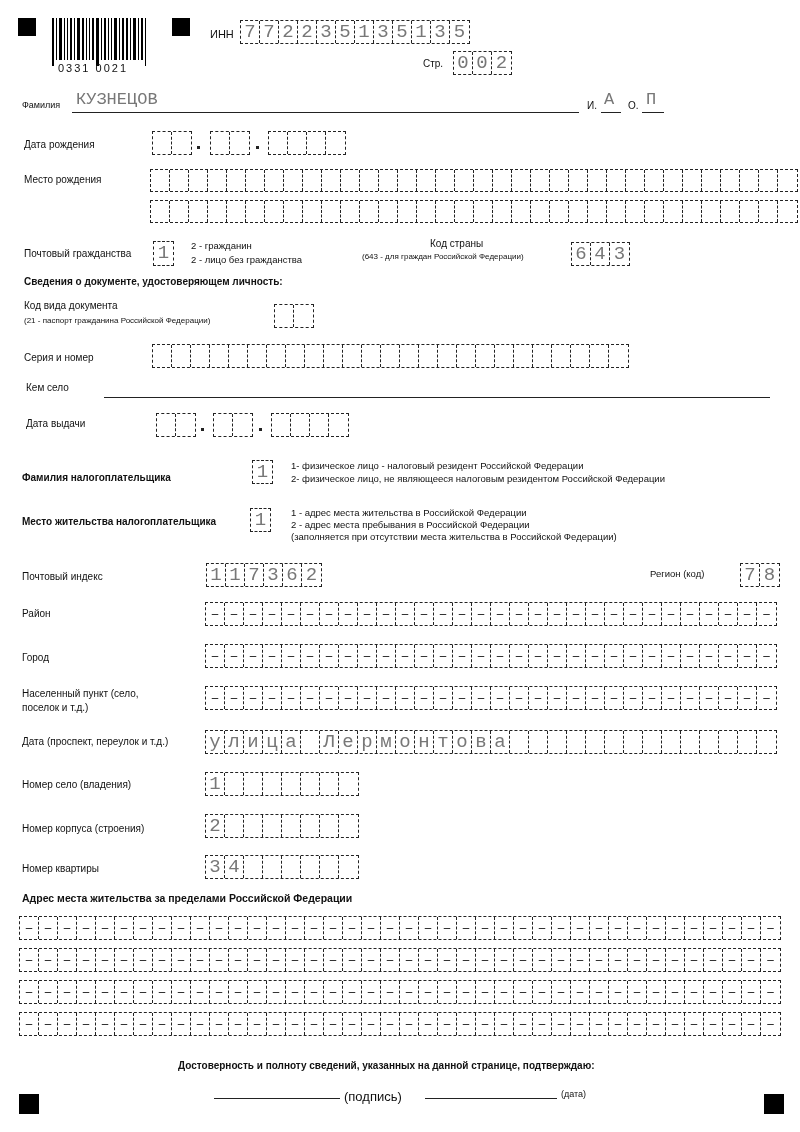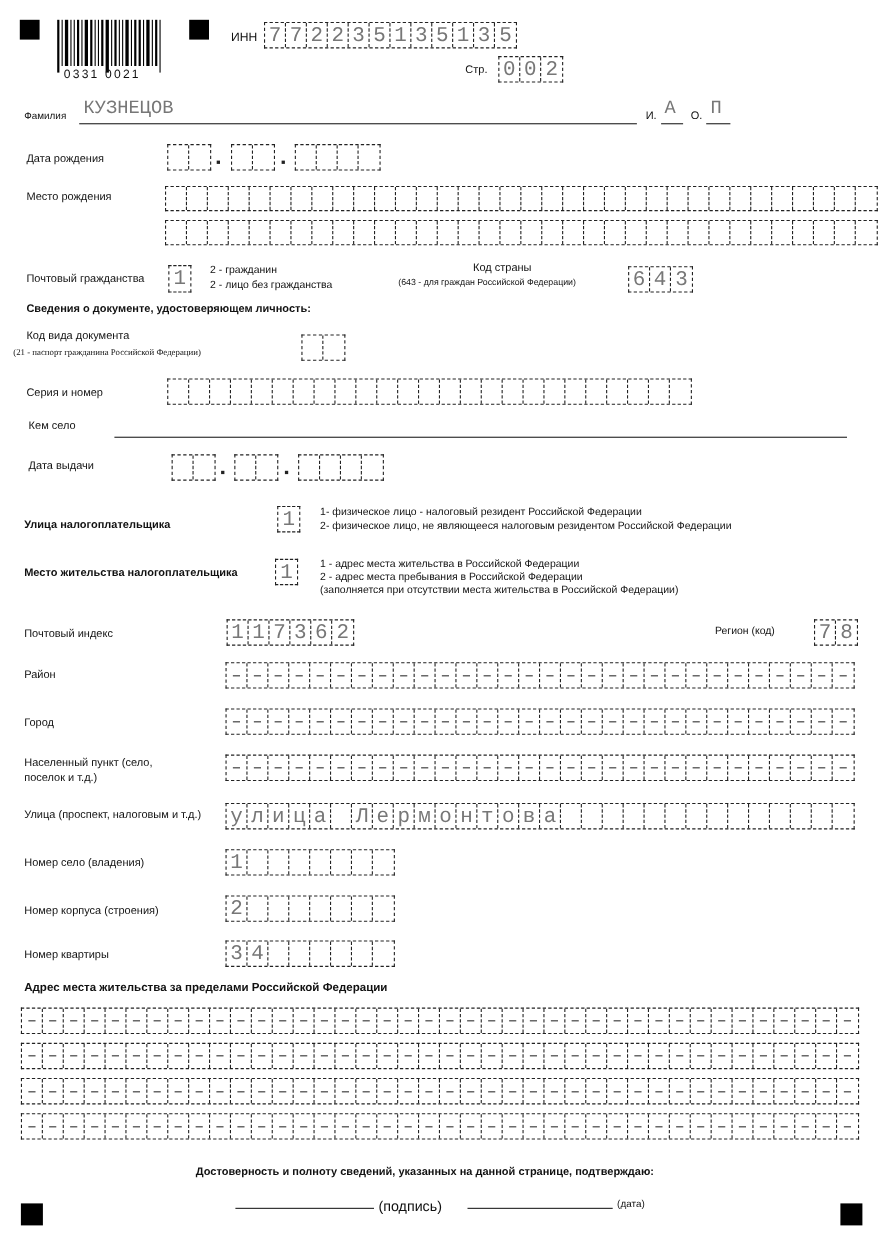--- a/index.html
+++ b/index.html
@@ -194,21 +194,21 @@
 <div class="lbl" style="left:430px;top:238px;font-size:10px;">Код страны</div>
 <div class="lbl small" style="left:362px;top:252px;">(643 - для граждан Российской Федерации)</div>
 <div class="cells" style="left:571px;top:242px;height:24px;">
     <div class="cell">6</div>
     <div class="cell">4</div>
     <div class="cell">3</div>
   </div>
 
 <div class="lbl b" style="left:24px;top:276px;">Сведения о документе, удостоверяющем личность:</div>
 <div class="lbl" style="left:24px;top:300px;">Код вида документа</div>
-<div class="lbl small" style="left:12px;top:316px;font-family:Liberation Serif, serif;">(21 - паспорт гражданина Российской Федерации)</div>
+<div class="lbl small" style="left:24px;top:316px;">(21 - паспорт гражданина Российской Федерации)</div>
 <div class="cells" style="left:274px;top:304px;height:24px;">
     <div class="cell"></div>
     <div class="cell"></div>
   </div>
 
 <div class="lbl" style="left:24px;top:352px;">Серия и номер</div>
 <div class="cells" style="left:152px;top:344px;height:24px;">
     <div class="cell"></div>
     <div class="cell"></div>
     <div class="cell"></div>
@@ -250,21 +250,21 @@
     <div class="cell"></div>
   </div>
 <div class="dot" style="left:259px;top:428px;"></div>
 <div class="cells" style="left:271px;top:413px;height:24px;">
     <div class="cell"></div>
     <div class="cell"></div>
     <div class="cell"></div>
     <div class="cell"></div>
   </div>
 
-<div class="lbl b" style="left:22px;top:472px;">Улица налогоплательщика</div>
+<div class="lbl b" style="left:22px;top:472px;">Фамилия налогоплательщика</div>
 <div class="cells" style="left:252px;top:460px;height:24px;">
     <div class="cell">1</div>
   </div>
 <div class="lbl" style="left:291px;top:460px;font-size:9.5px;">1- физическое лицо - налоговый резидент Российской Федерации</div>
 <div class="lbl" style="left:291px;top:473px;font-size:9.5px;">2- физическое лицо, не являющееся налоговым резидентом Российской Федерации</div>
 
 <div class="lbl b" style="left:22px;top:516px;">Место жительства налогоплательщика</div>
 <div class="cells" style="left:250px;top:508px;height:24px;">
     <div class="cell">1</div>
   </div>
@@ -383,21 +383,21 @@
     <div class="cell" style="color: rgb(51, 51, 51); font-size: 15px;">–</div>
     <div class="cell" style="color: rgb(51, 51, 51); font-size: 15px;">–</div>
     <div class="cell" style="color: rgb(51, 51, 51); font-size: 15px;">–</div>
     <div class="cell" style="color: rgb(51, 51, 51); font-size: 15px;">–</div>
     <div class="cell" style="color: rgb(51, 51, 51); font-size: 15px;">–</div>
     <div class="cell" style="color: rgb(51, 51, 51); font-size: 15px;">–</div>
     <div class="cell" style="color: rgb(51, 51, 51); font-size: 15px;">–</div>
     <div class="cell" style="color: rgb(51, 51, 51); font-size: 15px;">–</div>
   </div>
 
-<div class="lbl" style="left:22px;top:736px;">Улица (проспект, налоговым и т.д.)</div>
+<div class="lbl" style="left:22px;top:736px;">Дата (проспект, переулок и т.д.)</div>
 <div class="cells" style="left:205px;top:730px;height:24px;">
     <div class="cell">у</div>
     <div class="cell">л</div>
     <div class="cell">и</div>
     <div class="cell">ц</div>
     <div class="cell">а</div>
     <div class="cell"> </div>
     <div class="cell">Л</div>
     <div class="cell">е</div>
     <div class="cell">р</div>

